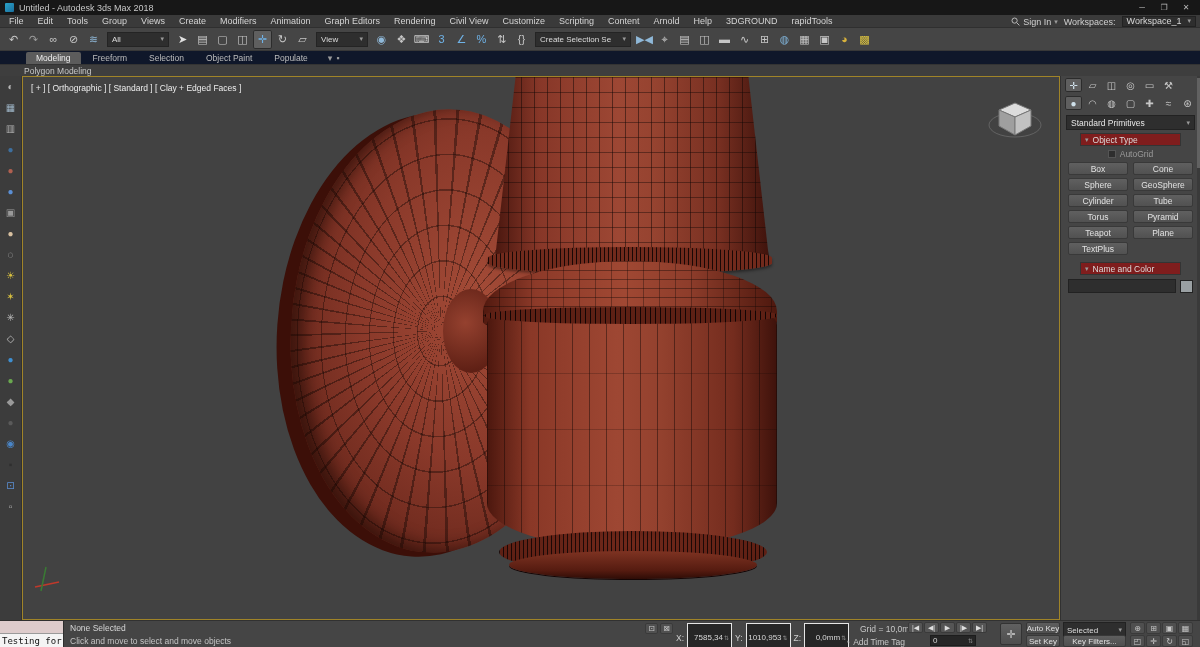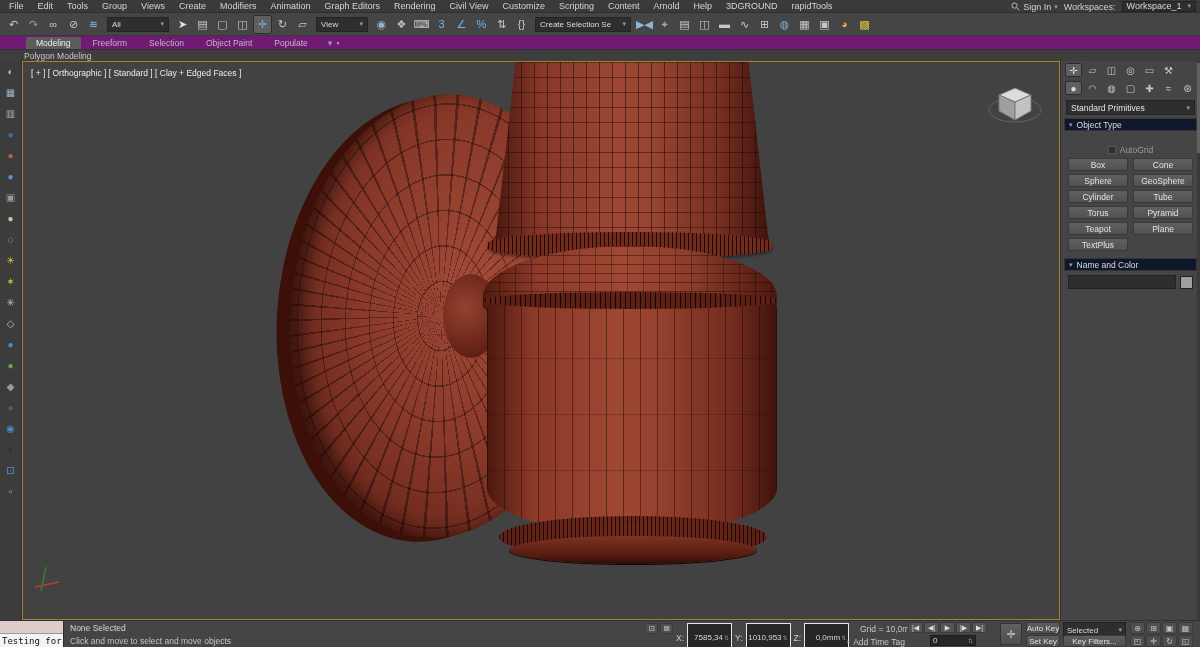--- a/index.html
+++ b/index.html
@@ -22,21 +22,21 @@
   .caret{font-size:7px;color:#9a9a9a;}
 
   
   .toolbar{height:23px;background:#454545;display:flex;align-items:center;gap:1px;padding:0 4px;border-bottom:1px solid #383838;flex:0 0 auto;}
   .icon-group{display:flex;align-items:center;gap:1px;}
   .tool-icon{width:19px;height:19px;display:flex;align-items:center;justify-content:center;font-size:11px;border-radius:2px;line-height:1;}
   .tool-icon.active{background:#5f5f5f;box-shadow:inset 0 0 0 1px #2c2c2c;}
   .tool-field{height:15px;background:#2e2e2e;border:1px solid #242424;color:#ddd;font-size:8px;display:flex;align-items:center;padding:0 4px;gap:4px;margin:0 3px;white-space:nowrap;}
 
   
-  .ribbon-tabs{height:13px;background:#701a75;display:flex;align-items:flex-end;padding-left:26px;gap:2px;flex:0 0 auto;}
+  .ribbon-tabs{height:13px;background:#0f172a;display:flex;align-items:flex-end;padding-left:26px;gap:2px;flex:0 0 auto;}
   .ribbon-tab{padding:0 10px;font-size:8.5px;line-height:12px;color:#bdbdbd;white-space:nowrap;}
   .ribbon-tab.active{background:#5c5c5c;color:#eeeeee;border-radius:2px 2px 0 0;}
   .ribbon-extra{display:flex;align-items:center;gap:4px;margin-left:8px;color:#9a9a9a;line-height:12px;}
   .ribbon-sub{height:12px;background:#3e3e3e;border-top:1px solid #333;display:flex;align-items:center;padding-left:24px;font-size:8.5px;color:#c8c8c8;flex:0 0 auto;}
 
   
   .main{flex:1;display:flex;min-height:0;}
   .left-toolbar{width:22px;background:#3c3c3c;display:flex;flex-direction:column;align-items:center;padding-top:3px;gap:5px;border-right:1px solid #313131;flex:0 0 auto;}
   .left-icon{width:16px;height:16px;display:flex;align-items:center;justify-content:center;font-size:10px;line-height:1;}
 
@@ -83,22 +83,22 @@
     background:repeating-linear-gradient(90deg,rgba(23,7,5,.95) 0 1px,rgba(105,36,23,.6) 1px 4px),radial-gradient(ellipse at 50% 30%,#7c2e1f,#3c1109);}
   .bottom-cap{left:486px;top:474px;width:248px;height:28px;z-index:8;border-radius:50%;
     background:linear-gradient(180deg,#7e3322,#551b10 70%,#2e0c06);box-shadow:0 1px 0 #140505;}
 
   
   .cmd-panel{width:140px;background:#454545;border-left:1px solid #313131;position:relative;font-size:8.5px;flex:0 0 auto;}
   .panel-row{display:flex;align-items:center;gap:2px;padding:2px 4px;}
   .panel-tab{width:17px;height:14px;display:flex;align-items:center;justify-content:center;font-size:10px;color:#c6c6c6;border-radius:2px;}
   .panel-tab.active{background:#5f5f5f;box-shadow:inset 0 0 0 1px #2c2c2c;color:#cfe0ea;}
   .dropdown{height:15px;background:#2e2e2e;border:1px solid #222;color:#e6e6e6;display:flex;align-items:center;justify-content:space-between;padding:0 4px;margin:3px 5px;}
-  .rollout-header{height:13px;background:#0f172a;border:1px solid #343434;color:#dcdcdc;display:flex;align-items:center;gap:4px;padding:0 4px;margin:3px 3px 0;}
-  .autogrid-row{display:flex;align-items:center;gap:4px;justify-content:center;height:15px;color:#9a9a9a;margin-top:11px;}
+  .rollout-header{height:13px;background:#7f1d1d;border:1px solid #343434;color:#dcdcdc;display:flex;align-items:center;gap:4px;padding:0 4px;margin:3px 19px 0;}
+  .autogrid-row{display:flex;align-items:center;gap:4px;justify-content:center;height:15px;color:#9a9a9a;}
   .checkbox{width:8px;height:8px;background:#2e2e2e;border:1px solid #555;}
   .obj-buttons{display:grid;grid-template-columns:1fr 1fr;gap:3px 5px;padding:1px 7px 4px;}
   .obj-btn{height:13px;background:linear-gradient(#606060,#515151);border:1px solid #393939;border-radius:2px;color:#e2e2e2;font-size:8.5px;display:flex;align-items:center;justify-content:center;white-space:nowrap;}
   .name-color-row{display:flex;align-items:center;gap:4px;padding:4px 7px;}
   .nc-input{flex:1;height:14px;background:#2e2e2e;border:1px solid #222;}
   .nc-swatch{width:13px;height:13px;background:#9aa0a3;border:1px solid #222;}
   .panel-scrollbar{position:absolute;right:0;top:0;bottom:0;width:3px;background:#3a3a3a;}
   .panel-thumb{position:absolute;top:2px;right:0;width:3px;height:90px;background:#616161;}
 
   
@@ -125,20 +125,29 @@
   .sel-dropdown{position:absolute;left:1063px;top:1px;width:63px;height:16px;background:#2e2e2e;border:1px solid #222;color:#ddd;display:flex;align-items:center;justify-content:space-between;padding:0 3px;font-size:8px;}
   .key-filters{left:1063px;top:14px;width:63px;}
   .nav-icons{position:absolute;left:1130px;top:1px;width:68px;display:flex;flex-wrap:wrap;gap:1px;}
   .nav-icon{width:15px;height:12px;background:#4f4f4f;border:1px solid #3a3a3a;border-radius:2px;color:#c8c8c8;font-size:8px;display:flex;align-items:center;justify-content:center;}
 </style>
 </head>
 <body>
 
 <div id="app">
 
+  <div class="titlebar">
+    <span class="app-logo"></span>
+    <span class="title-text">Untitled - Autodesk 3ds Max 2018</span>
+    <span class="win-controls">
+      <span class="win-btn">─</span>
+      <span class="win-btn">❐</span>
+      <span class="win-btn">✕</span>
+    </span>
+  </div>
 
   <div class="menubar">
     <span style="display:flex">
 
     <span class="menu-item">File</span>
         <span class="menu-item">Edit</span>
         <span class="menu-item">Tools</span>
         <span class="menu-item">Group</span>
         <span class="menu-item">Views</span>
         <span class="menu-item">Create</span>

